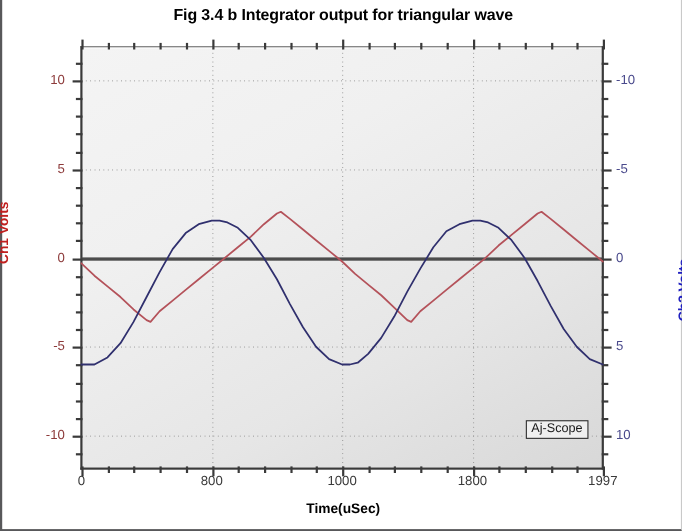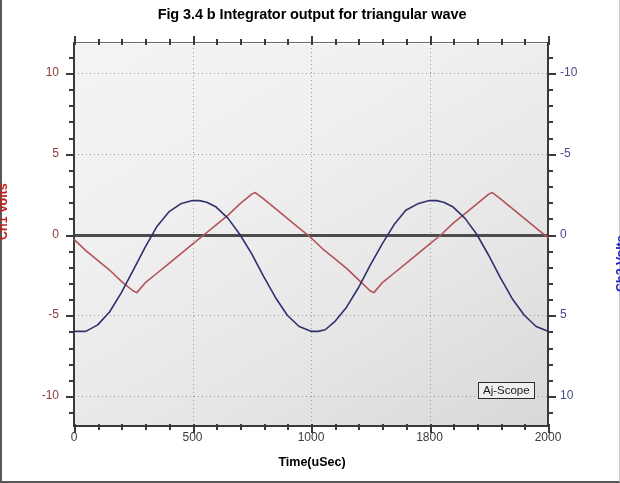--- a/index.html
+++ b/index.html
@@ -214,24 +214,24 @@
     </div>
   <div id="ylabels-right">
       <div class="ylabel-right" style="top: 395.941px; left: 558px;">10</div>
       <div class="ylabel-right" style="top: 315.22px; left: 558px;">5</div>
       <div class="ylabel-right" style="top: 234.5px; left: 558px;">0</div>
       <div class="ylabel-right" style="top: 153.78px; left: 558px;">-5</div>
       <div class="ylabel-right" style="top: 73.0593px; left: 558px;">-10</div>
     </div>
   <div id="xlabels">
       <div class="xlabel" style="left: 72px;">0</div>
-      <div class="xlabel" style="left: 190.5px;">500</div>
+      <div class="xlabel" style="left: 190.5px;">800</div>
       <div class="xlabel" style="left: 309px; text-align: center;">1000</div>
       <div class="xlabel" style="left: 427.5px;">1800</div>
-      <div class="xlabel" style="left: 546px;">2000</div>
+      <div class="xlabel" style="left: 546px;">1997</div>
     </div>
 
   <svg id="svg-curves" viewBox="0 0 620 483">
     <polyline id="curve-ch1" fill="none" stroke-width="1.6" stroke-linejoin="round" stroke-linecap="round" points="72.00,239.34 83.85,250.64 95.70,260.33 107.55,270.02 119.40,281.32 131.25,291.00 134.81,292.62 143.10,282.93 154.95,273.25 166.80,263.56 178.65,253.87 190.50,244.19 202.35,234.50 214.20,224.81 226.05,215.13 237.90,203.83 249.75,194.14 253.31,192.53 261.60,198.98 273.45,208.67 285.30,218.36 297.15,228.04 309.00,237.73 320.85,249.03 332.70,258.72 344.55,268.40 356.40,279.70 368.25,291.00 371.80,292.62 380.10,282.93 391.95,273.25 403.80,263.56 415.65,253.87 427.50,244.19 439.35,234.50 451.20,223.20 463.05,213.51 474.90,203.83 486.75,194.14 490.30,192.53 498.60,198.98 510.45,208.67 522.30,218.36 534.15,228.04 546.00,237.73" stroke="#b4525a"></polyline>
     <polyline id="curve-ch2" fill="none" stroke-width="1.6" stroke-linejoin="round" stroke-linecap="round" points="72.00,331.36 83.85,331.36 95.70,324.91 107.55,311.99 119.40,292.62 131.25,270.02 143.10,247.42 154.95,226.43 166.80,211.90 178.65,203.83 190.50,200.60 197.61,200.60 204.72,202.21 214.20,207.06 226.05,218.36 237.90,234.50 249.75,253.87 261.60,276.47 273.45,297.46 285.30,315.22 297.15,326.52 309.00,331.36 316.11,331.36 323.22,329.75 332.70,321.68 344.55,307.15 356.40,287.78 368.25,265.17 380.10,244.19 391.95,224.81 403.80,210.28 415.65,203.83 427.50,200.60 434.61,200.60 441.72,202.21 451.20,207.06 463.05,218.36 474.90,234.50 486.75,255.49 498.60,278.09 510.45,299.08 522.30,315.22 534.15,326.52 546.00,331.36" stroke="#30306e"></polyline>
   </svg>
 
   <div id="axis-title-x">Time(uSec)</div>
   <div id="axis-title-y-left">Ch1 Volts</div>
   <div id="axis-title-y-right">Ch2 Volts</div>

